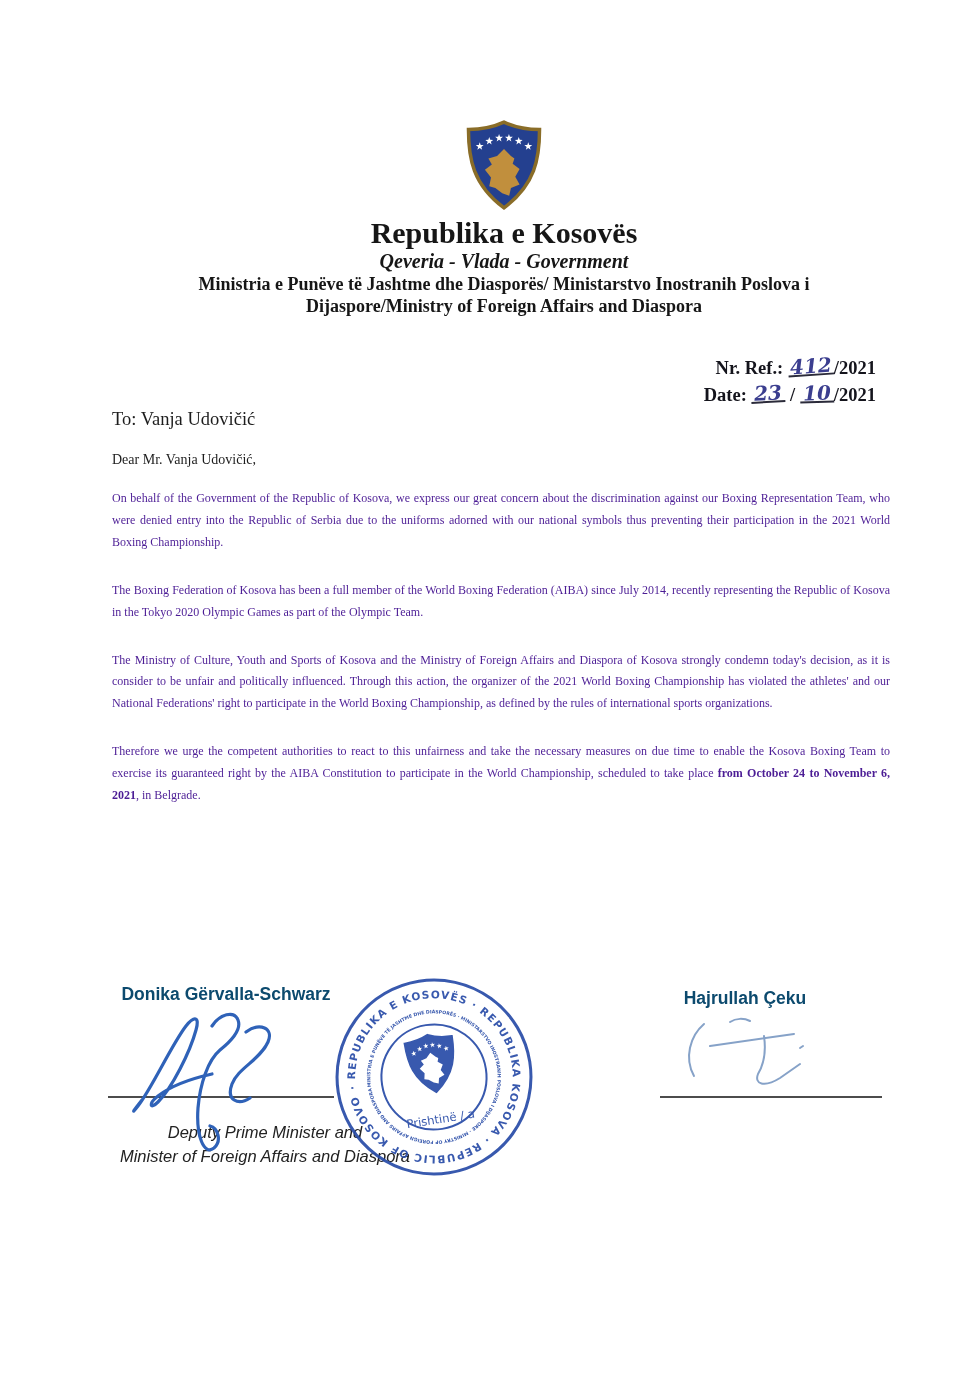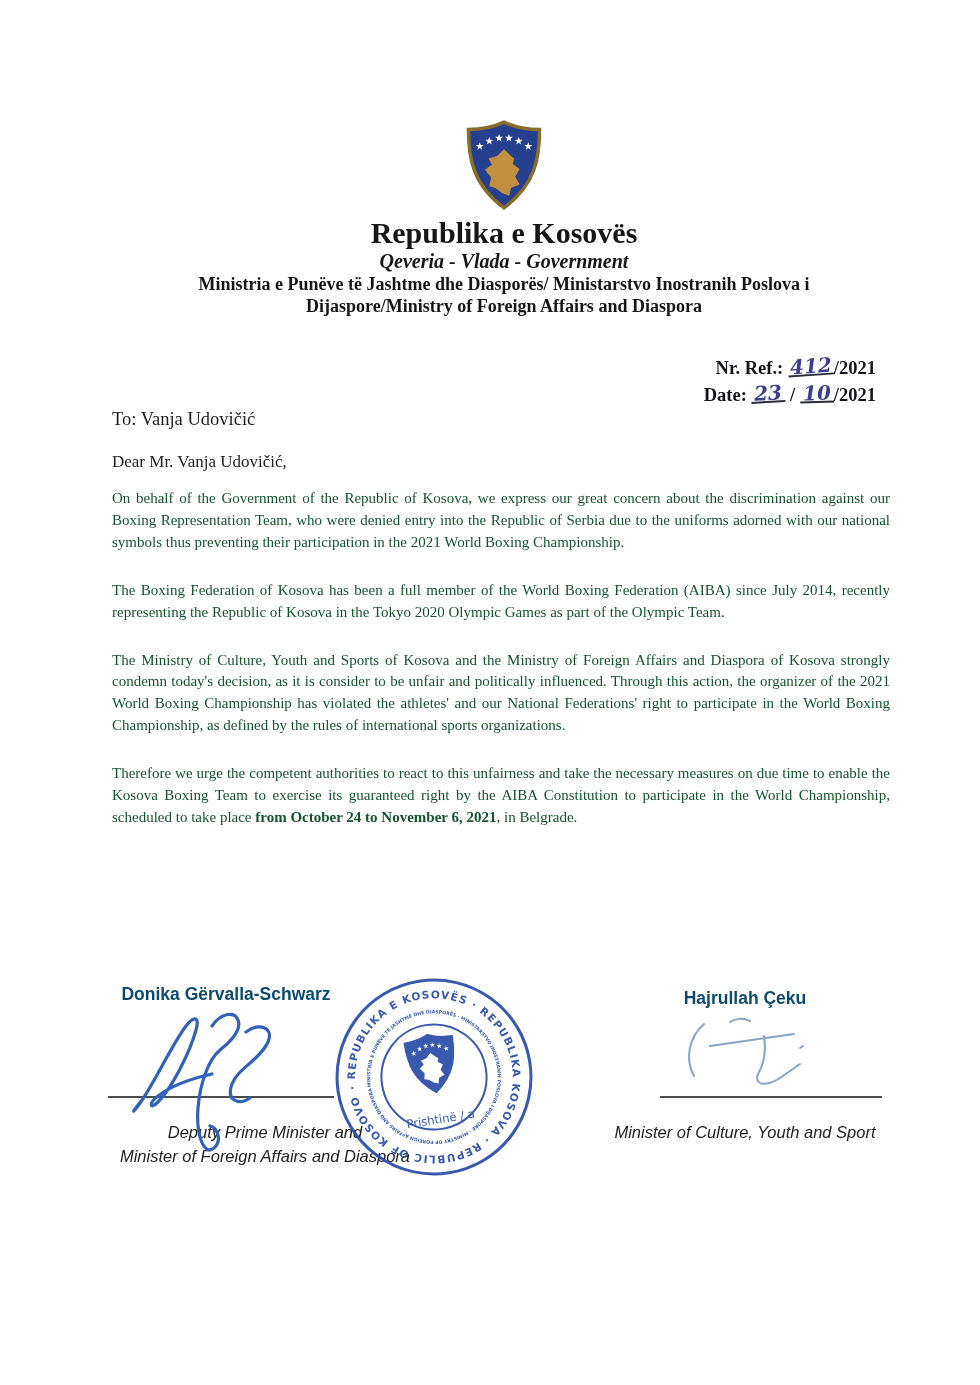--- a/index.html
+++ b/index.html
@@ -18,23 +18,23 @@
   .ref-block { position:absolute; top:355px; right:132px; text-align:right;
                font-weight:bold; font-size:18.5px; line-height:27px; color:#14141c; }
   .hw { display:inline-block; text-align:center; border-bottom:2px solid #2b2b3a;
         font-family:"DejaVu Serif", serif; font-style:italic; font-weight:bold;
         font-size:20px; line-height:16px; position:relative; top:-1px; }
   .hw-ref   { min-width:46px; transform:rotate(-4deg); }
   .hw-day   { min-width:34px; transform:rotate(-3deg); }
   .hw-month { min-width:34px; transform:rotate(-2deg); }
   
   .to-line   { position:absolute; top:409px; left:112px; font-size:18.5px; }
-  .salutation{ position:absolute; top:452px; left:112px; font-size:17px; }
+  .salutation{ position:absolute; top:452px; left:112px; font-size:14px; }
   .body-text { position:absolute; top:488px; left:112px; width:778px;
-               font-size:15px; line-height:21.9px; text-align:justify; color:#14532d; }
+               font-size:12px; line-height:21.9px; text-align:justify; color:#4c1d95; }
   .body-text p { margin:0 0 26px 0; }
   
   .sig-name  { position:absolute; font-family:"Liberation Sans", sans-serif;
                font-weight:bold; font-size:17.5px; color:#0c4a6e; text-align:center; }
   .sig-name.left  { top:984px; left:106px; width:240px; }
   .sig-name.right { top:988px; left:634px; width:222px; }
   .sig-svg { position:absolute; }
   .sig-svg.left  { top:1004px; left:128px; z-index:3; }
   .sig-svg.right { top:1006px; left:676px; z-index:3; }
   .sig-line { position:absolute; height:2px; background:#4c4c4c; z-index:1; }
@@ -117,21 +117,20 @@
   <svg class="sig-svg right" width="150" height="95" viewBox="0 0 150 95" fill="none" stroke-linecap="round" stroke-linejoin="round">
     <g stroke="#86a2c8" stroke-width="2">
       <path d="M28,18 C14,30 8,52 18,70"></path>
       <path d="M34,40 L118,28"></path>
       <path d="M88,30 C90,44 88,58 82,68 C78,78 88,82 104,72 L124,58"></path>
       <path d="M124,42 l3,-2"></path>
       <path d="M54,16 C60,12 68,12 74,15"></path>
     </g>
   </svg>
   <div class="sig-line right"></div>
-  <div class="sig-title right">Minister of Culture, Youth and Sport</div>
 
   <svg class="stamp" width="202" height="202" viewBox="0 0 200 200">
     <defs>
       <path id="ringPath" d="M 22,100 A 78,78 0 1 1 178,100 A 78,78 0 1 1 22,100"></path>
       <path id="ringPathInner" d="M 37,100 A 63,63 0 1 1 163,100 A 63,63 0 1 1 37,100"></path>
     </defs>
     <g fill="none" stroke="#2a4da8">
       <circle cx="100" cy="100" r="96" stroke-width="3"></circle>
       <circle cx="100" cy="100" r="52" stroke-width="2"></circle>
     </g>

